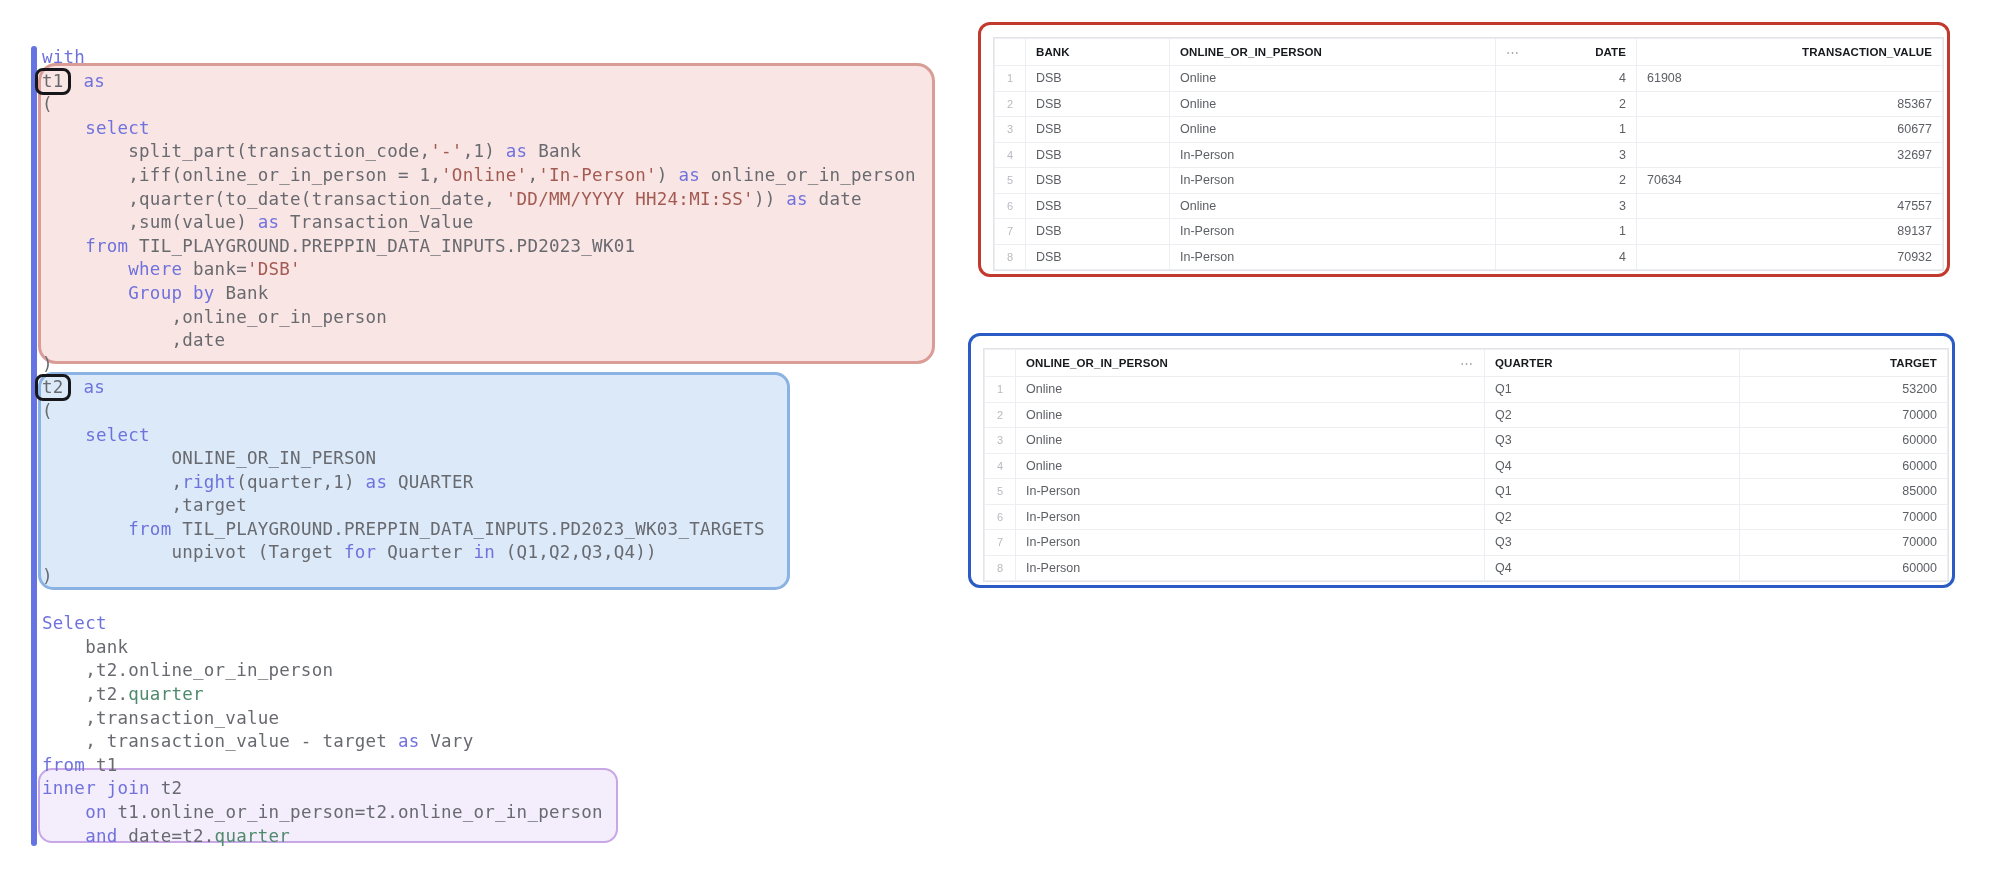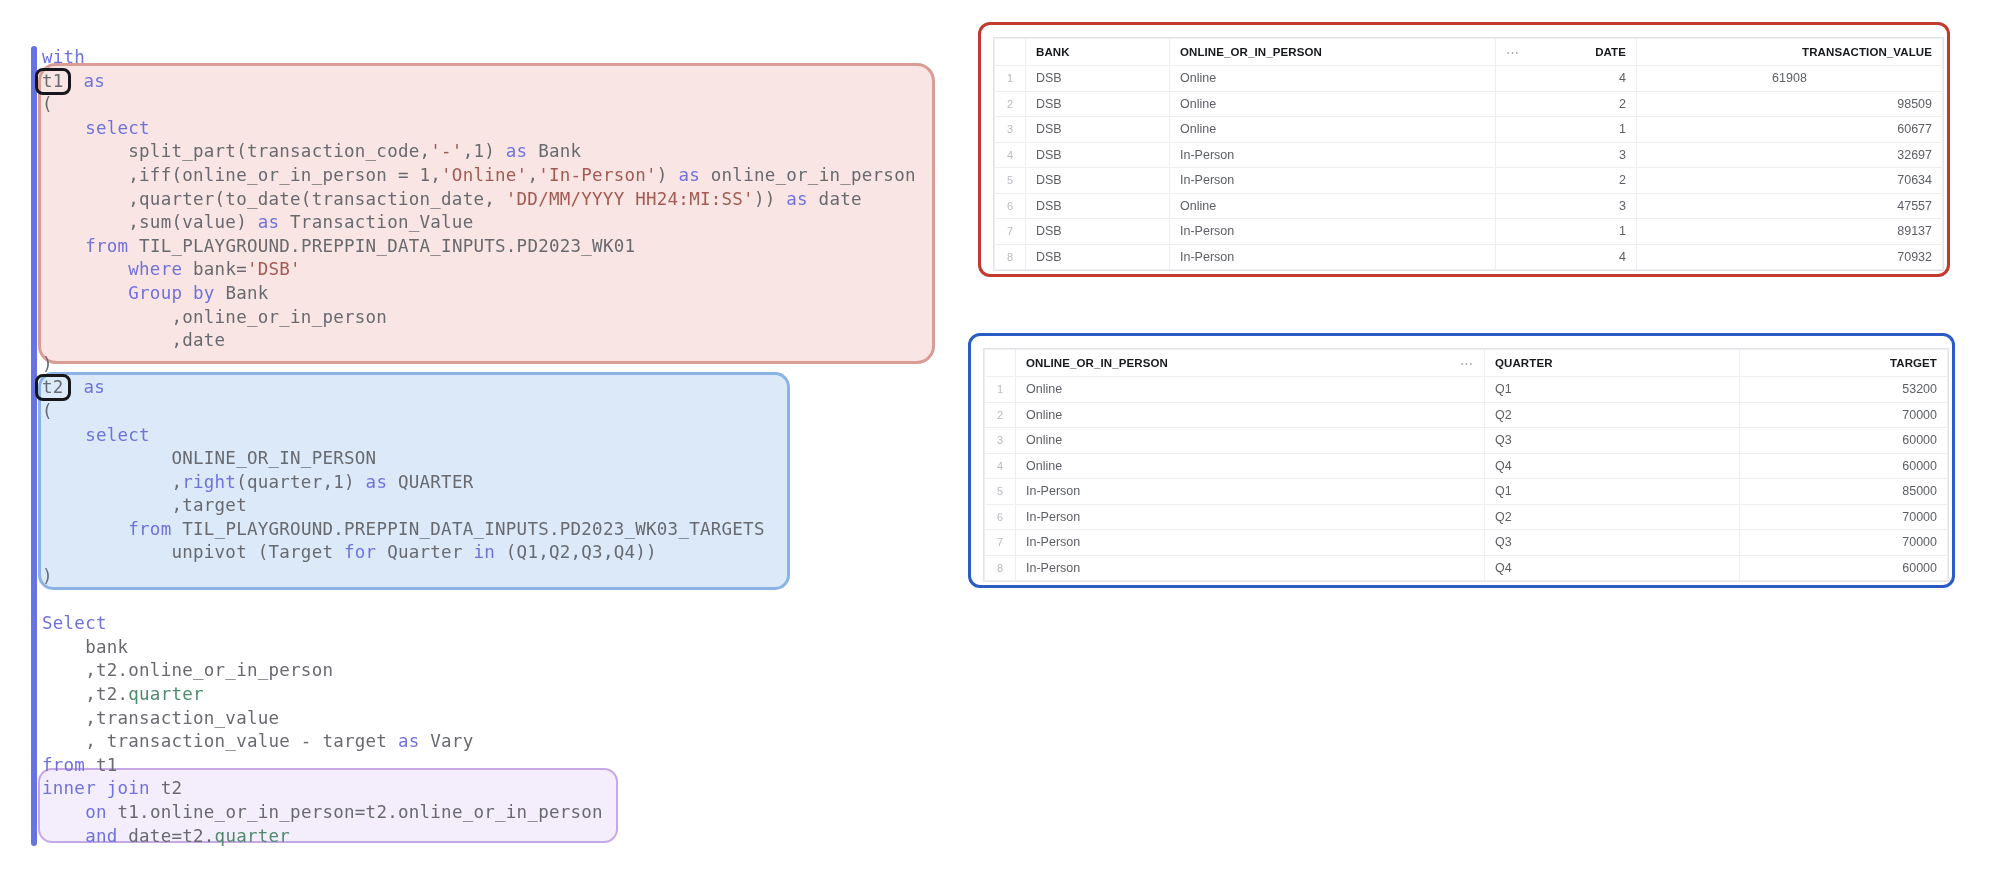--- a/index.html
+++ b/index.html
@@ -89,49 +89,49 @@
               </div>
             </th>
           </tr>
         </thead>
         <tbody>
           <tr>
             <td class="rownum" style="text-align: center;">1</td>
             <td style="text-align: left;">DSB</td>
             <td style="text-align: left;">Online</td>
             <td style="text-align: right;">4</td>
-            <td style="text-align: center;">61908</td>
+            <td style="text-align: left;">61908</td>
           </tr>
           <tr>
             <td class="rownum" style="text-align: center;">2</td>
             <td style="text-align: left;">DSB</td>
             <td style="text-align: left;">Online</td>
             <td style="text-align: right;">2</td>
-            <td style="text-align: right;">98509</td>
+            <td style="text-align: right;">85367</td>
           </tr>
           <tr>
             <td class="rownum" style="text-align: center;">3</td>
             <td style="text-align: left;">DSB</td>
             <td style="text-align: left;">Online</td>
             <td style="text-align: right;">1</td>
             <td style="text-align: right;">60677</td>
           </tr>
           <tr>
             <td class="rownum" style="text-align: center;">4</td>
             <td style="text-align: left;">DSB</td>
             <td style="text-align: left;">In-Person</td>
             <td style="text-align: right;">3</td>
             <td style="text-align: right;">32697</td>
           </tr>
           <tr>
             <td class="rownum" style="text-align: center;">5</td>
             <td style="text-align: left;">DSB</td>
             <td style="text-align: left;">In-Person</td>
             <td style="text-align: right;">2</td>
-            <td style="text-align: right;">70634</td>
+            <td style="">70634</td>
           </tr>
           <tr>
             <td class="rownum" style="text-align: center;">6</td>
             <td style="text-align: left;">DSB</td>
             <td style="text-align: left;">Online</td>
             <td style="text-align: right;">3</td>
             <td style="text-align: right;">47557</td>
           </tr>
           <tr>
             <td class="rownum" style="text-align: center;">7</td>

